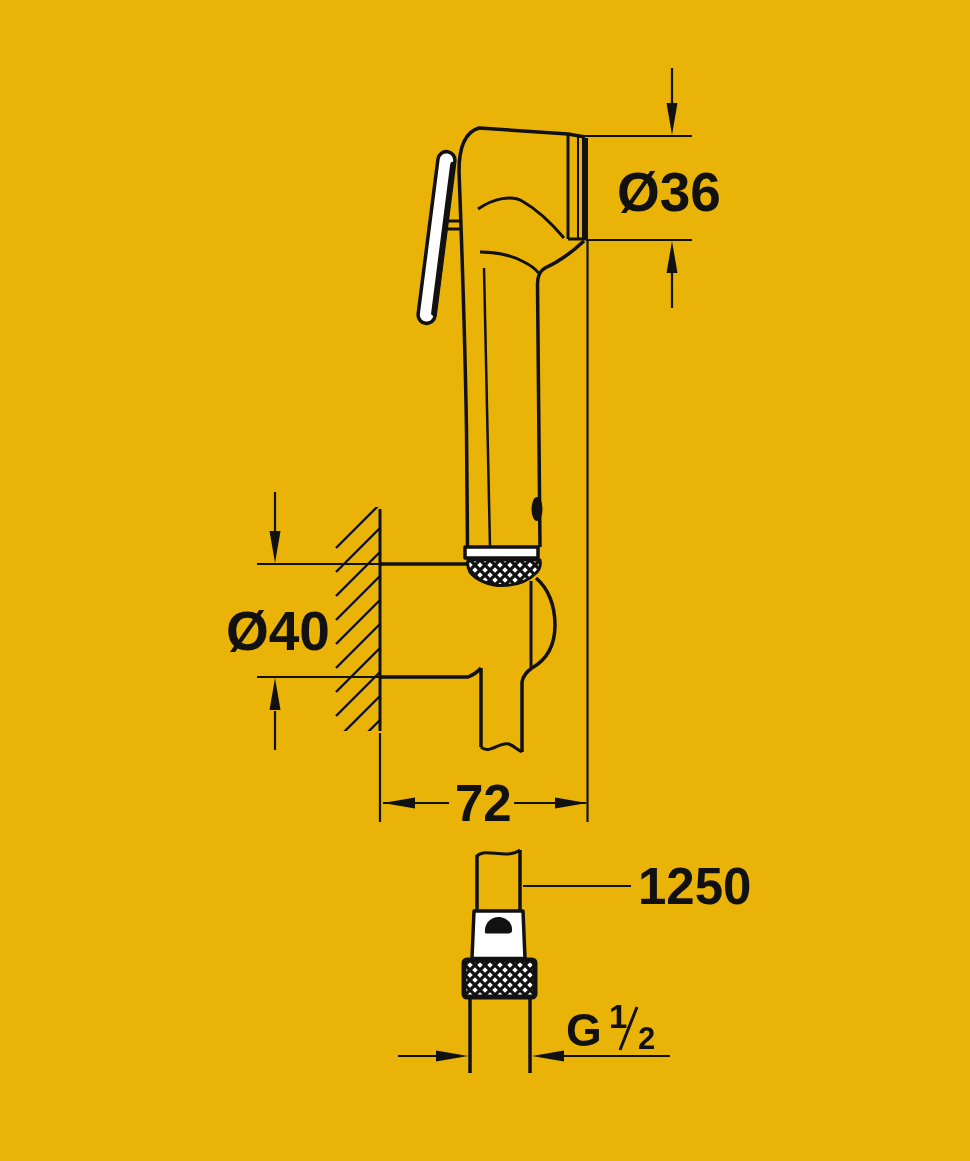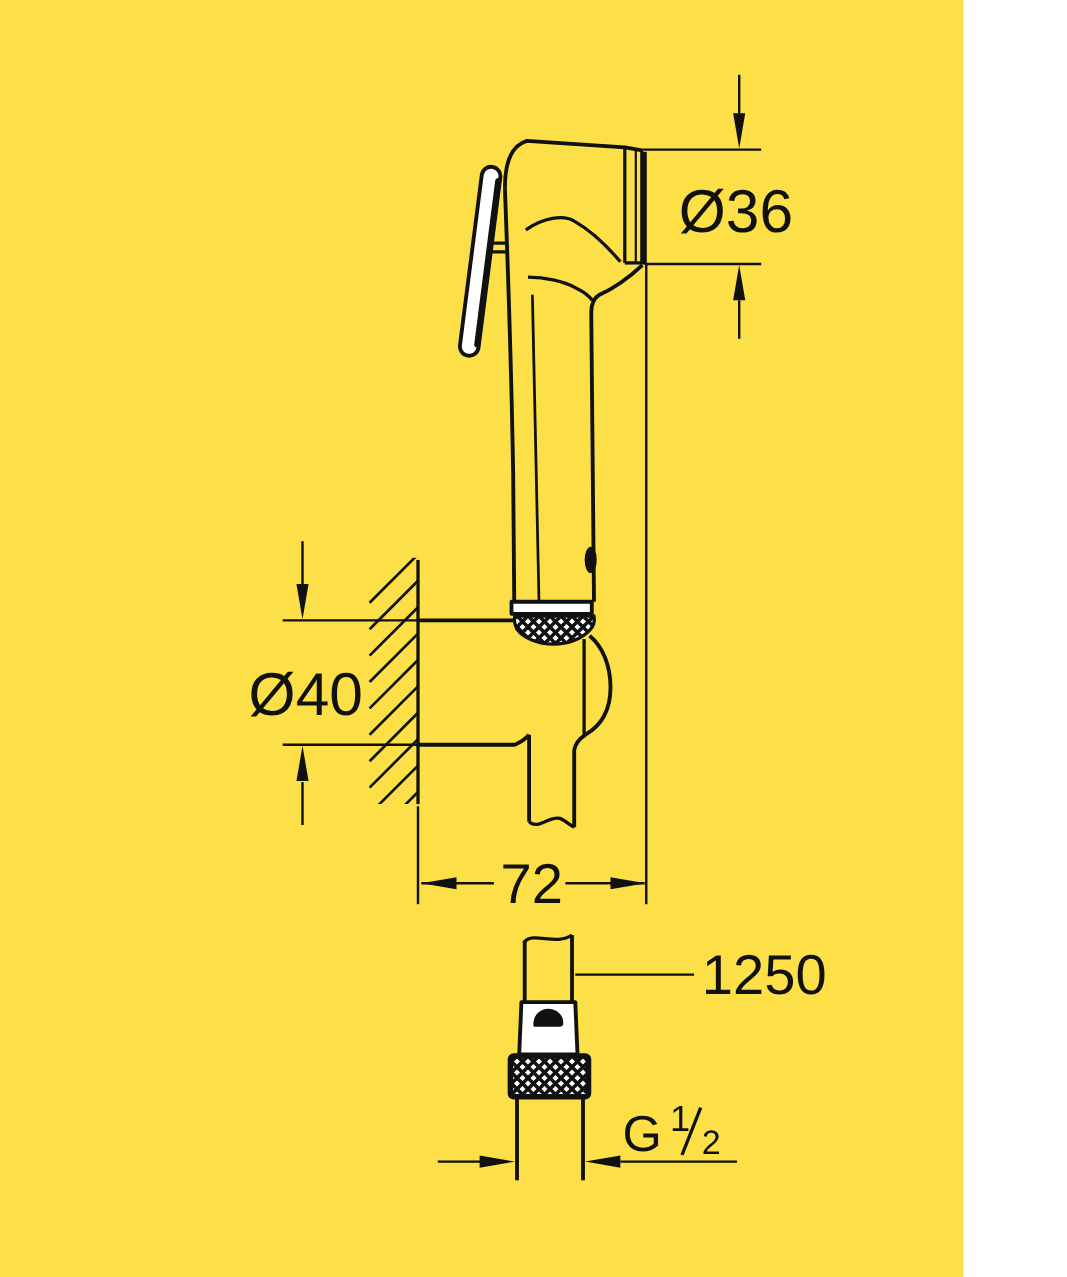--- a/index.html
+++ b/index.html
@@ -6,23 +6,24 @@
     margin: 0;
     padding: 0;
     background: #ffffff;
     width: 970px;
     height: 1161px;
     overflow: hidden;
     font-family: "Liberation Sans", sans-serif;
   }
   .stage {
     position: relative;
-    width: 876px;
+    width: 970px;
     height: 1161px;
-    background: #fde047;
+    background: #eab308;
+    font-weight: bold;
   }
   svg { display: block; }
   text {
     font-family: "Liberation Sans", "DejaVu Sans", sans-serif;
     fill: #111111;
   }
   .dia-label  { font-size: 55px; }
   .dim-label  { font-size: 51px; }
   .g-label    { font-size: 46px; }
   .frac-num   { font-size: 33px; }

